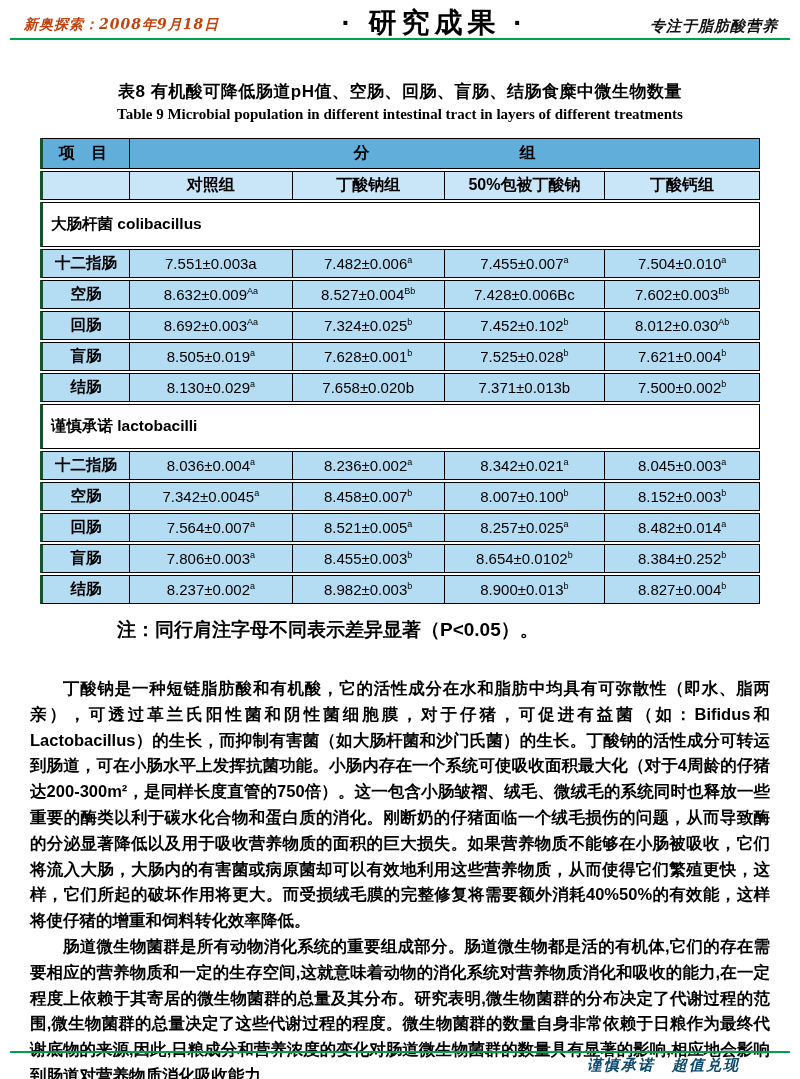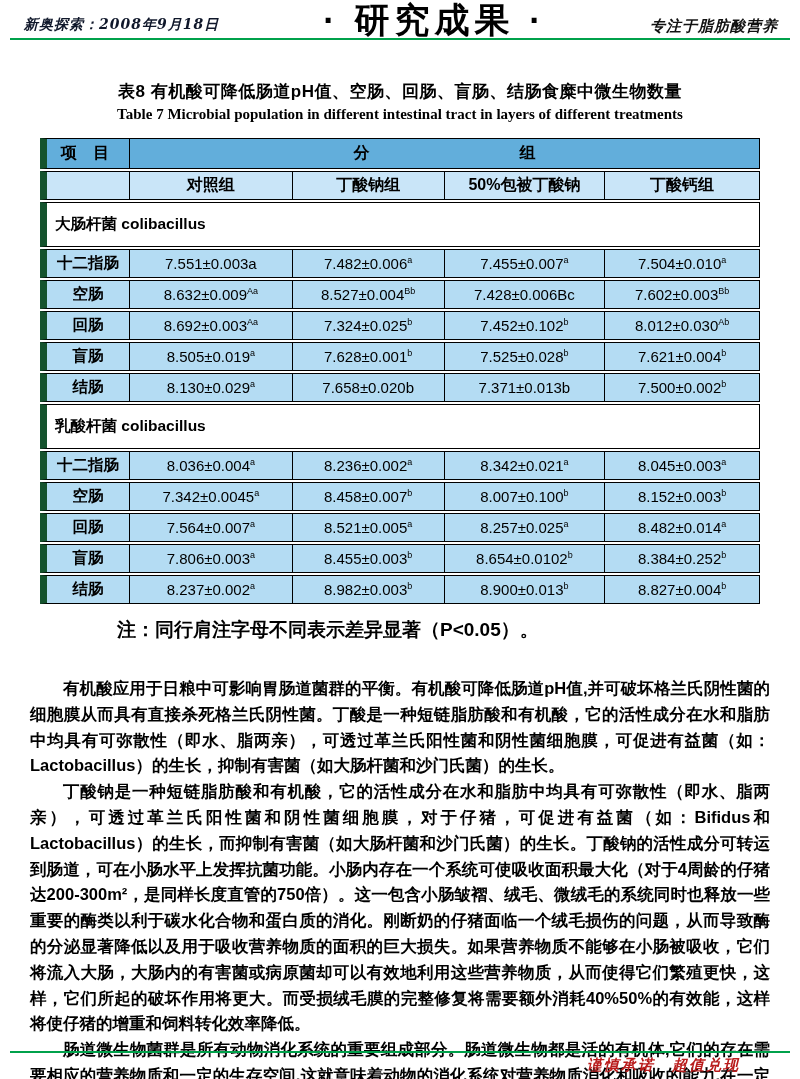--- a/index.html
+++ b/index.html
@@ -13,27 +13,27 @@
     overflow: hidden;
   }
 
   
   .page-header {
     display: flex; align-items: flex-end; justify-content: space-between;
     padding: 6px 22px 1px 24px;
     height: 38px;
   }
   .ph-left {
-    color: #0f172a; font-weight: bold; font-style: italic;
+    color: #c2410c; font-weight: bold; font-style: italic;
     font-size: 14px; letter-spacing: 1px;
     font-family: "DejaVu Serif", serif;
     padding-bottom: 3px;
   }
   .ph-center {
-    font-size: 35px; font-weight: bold; letter-spacing: 5px;
+    font-size: 28px; font-weight: bold; letter-spacing: 5px;
     line-height: 1; padding-bottom: 0;
   }
   .ph-right {
     color: #111; font-weight: bold; font-style: italic;
     font-size: 15px; letter-spacing: 1px;
     font-family: Liberation Sans, sans-serif;
     padding-bottom: 1px;
     text-align: right;
   }
   .green-rule { height: 2px; background: #00A14B; margin: 0 10px; }
@@ -61,21 +61,21 @@
   .dtable col.c4 { width: 21.5%; }
 
   .dtable th, .dtable td {
     border: 1px solid #000;
     border-left: 0;
     text-align: center;
     vertical-align: middle;
     padding: 4px 2px;
     overflow: hidden;
   }
-  .dtable th:first-child, .dtable td:first-child { border-left: 7px solid #14532d; }
+  .dtable th:first-child, .dtable td:first-child { border-left: 3px solid #14532d; }
 
   .dtable tr.h1 th {
     background: #62AEDB;
     font-size: 16px; font-weight: bold;
     height: 31px; padding: 3px 2px;
   }
   .dtable tr.h1 th.c-item { letter-spacing: 6px; }
   .dtable tr.h1 th.c-group span { display: inline-block; }
   .dtable tr.h1 th.c-group .gap { width: 150px; }
 
@@ -120,36 +120,36 @@
 
   
   .page-footer { position: absolute; left: 0; right: 0; bottom: 2px; }
   .page-footer .green-rule { margin: 0 10px; }
   .footer-slogan {
     text-align: right;
     padding: 3px 60px 2px 0;
     font-weight: bold; font-style: italic;
     font-size: 15px; letter-spacing: 2px;
     font-family: "DejaVu Serif", serif;
-    color: #b91c1c;
+    color: #0c4a6e;
   }
 </style>
 </head>
 <body>
 
 <div class="page-header">
   <span class="ph-left">新奥探索：2008年9月18日</span>
   <span class="ph-center">· 研究成果 ·</span>
   <span class="ph-right">专注于脂肪酸营养</span>
 </div>
 <div class="green-rule"></div>
 
 <div class="titles">
   <div class="title-zh">表8 有机酸可降低肠道pH值、空肠、回肠、盲肠、结肠食糜中微生物数量</div>
-  <div class="title-en">Table 7 Microbial population in different intestinal tract in layers of different treatments</div>
+  <div class="title-en">Table 9 Microbial population in different intestinal tract in layers of different treatments</div>
 </div>
 
 <div class="table-wrap">
   <table class="dtable">
     <colgroup>
       <col class="c0">
         <col class="c1">
         <col class="c2">
         <col class="c3">
         <col class="c4">
@@ -202,21 +202,21 @@
           <td>7.621±0.004<sup>b</sup></td>
         </tr>
         <tr class="datarow">
           <td class="rowlabel">结肠</td>
           <td>8.130±0.029<sup>a</sup></td>
           <td>7.658±0.020b</td>
           <td>7.371±0.013b</td>
           <td>7.500±0.002<sup>b</sup></td>
         </tr>
         <tr class="section">
-          <td colspan="5">乳酸杆菌 colibacillus</td>
+          <td colspan="5">谨慎承诺 lactobacilli</td>
         </tr>
         <tr class="datarow">
           <td class="rowlabel">十二指肠</td>
           <td>8.036±0.004<sup>a</sup></td>
           <td>8.236±0.002<sup>a</sup></td>
           <td>8.342±0.021<sup>a</sup></td>
           <td>8.045±0.003<sup>a</sup></td>
         </tr>
         <tr class="datarow">
           <td class="rowlabel">空肠</td>
@@ -246,21 +246,20 @@
           <td>8.900±0.013<sup>b</sup></td>
           <td>8.827±0.004<sup>b</sup></td>
         </tr>
       </tbody>
   </table>
 </div>
 
 <div class="table-note">注：同行肩注字母不同表示差异显著（P&lt;0.05）。</div>
 
 <div class="bodytext">
-  <p>有机酸应用于日粮中可影响胃肠道菌群的平衡。有机酸可降低肠道pH值,并可破坏格兰氏阴性菌的细胞膜从而具有直接杀死格兰氏阴性菌。丁酸是一种短链脂肪酸和有机酸，它的活性成分在水和脂肪中均具有可弥散性（即水、脂两亲），可透过革兰氏阳性菌和阴性菌细胞膜，可促进有益菌（如：Lactobacillus）的生长，抑制有害菌（如大肠杆菌和沙门氏菌）的生长。</p>
   <p>丁酸钠是一种短链脂肪酸和有机酸，它的活性成分在水和脂肪中均具有可弥散性（即水、脂两亲），可透过革兰氏阳性菌和阴性菌细胞膜，对于仔猪，可促进有益菌（如：Bifidus和Lactobacillus）的生长，而抑制有害菌（如大肠杆菌和沙门氏菌）的生长。丁酸钠的活性成分可转运到肠道，可在小肠水平上发挥抗菌功能。小肠内存在一个系统可使吸收面积最大化（对于4周龄的仔猪达200-300m²，是同样长度直管的750倍）。这一包含小肠皱褶、绒毛、微绒毛的系统同时也释放一些重要的酶类以利于碳水化合物和蛋白质的消化。刚断奶的仔猪面临一个绒毛损伤的问题，从而导致酶的分泌显著降低以及用于吸收营养物质的面积的巨大损失。如果营养物质不能够在小肠被吸收，它们将流入大肠，大肠内的有害菌或病原菌却可以有效地利用这些营养物质，从而使得它们繁殖更快，这样，它们所起的破坏作用将更大。而受损绒毛膜的完整修复将需要额外消耗40%50%的有效能，这样将使仔猪的增重和饲料转化效率降低。</p>
   <p>肠道微生物菌群是所有动物消化系统的重要组成部分。肠道微生物都是活的有机体,它们的存在需要相应的营养物质和一定的生存空间,这就意味着动物的消化系统对营养物质消化和吸收的能力,在一定程度上依赖于其寄居的微生物菌群的总量及其分布。研究表明,微生物菌群的分布决定了代谢过程的范围,微生物菌群的总量决定了这些代谢过程的程度。微生物菌群的数量自身非常依赖于日粮作为最终代谢底物的来源,因此,日粮成分和营养浓度的变化对肠道微生物菌群的数量具有显著的影响,相应地会影响到肠道对营养物质消化吸收能力。</p>
 </div>
 
 <div class="page-footer">
   <div class="green-rule"></div>
   <div class="footer-slogan">谨慎承诺　超值兑现</div>
 </div>
 
 </body></html>

